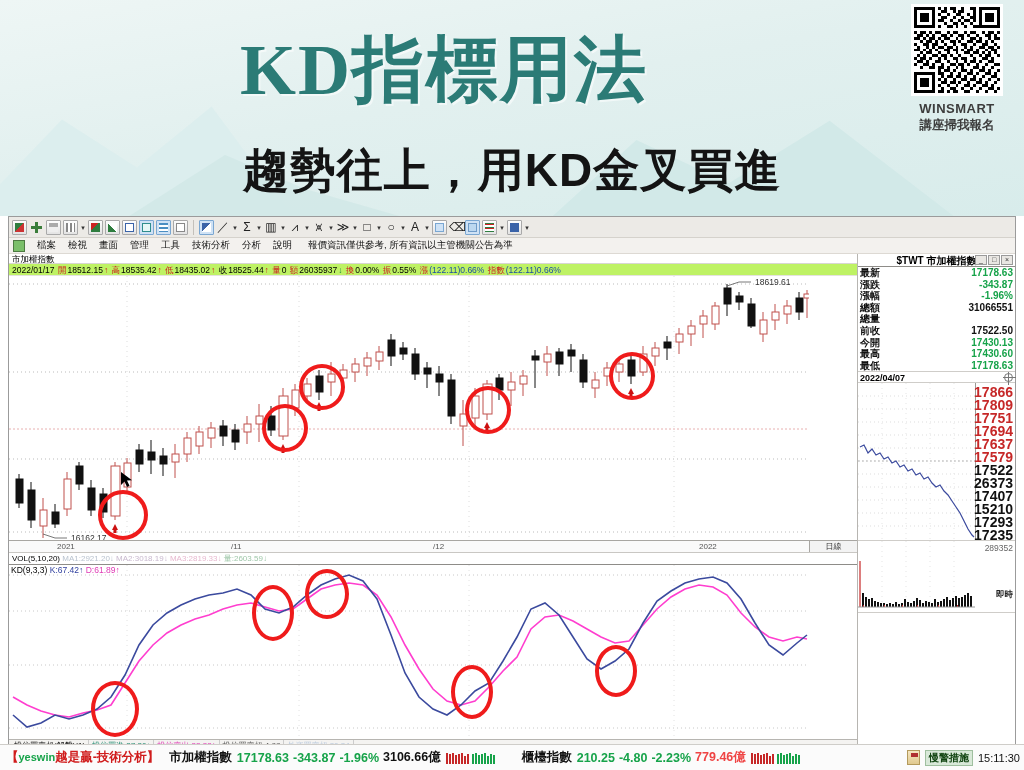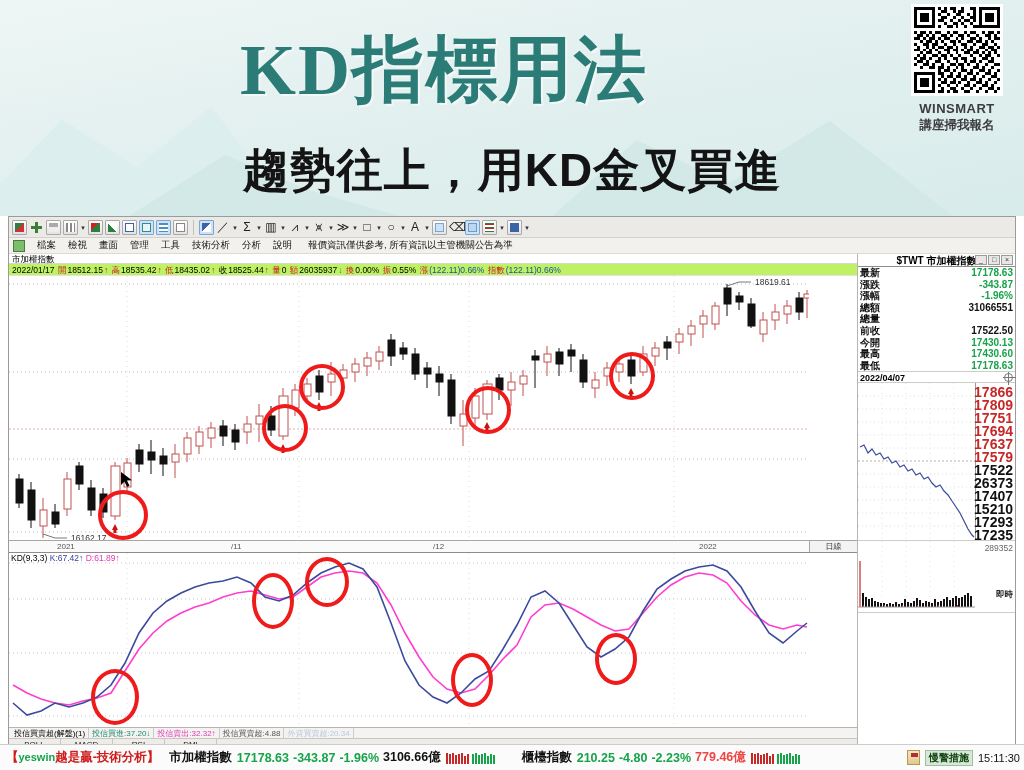--- a/index.html
+++ b/index.html
@@ -927,20 +927,27 @@
 
           <div class="xband">
             <div class="xt" style="left:48px;">2021</div>
             <div class="xt" style="left:222px;">/11</div>
             <div class="xt" style="left:424px;">/12</div>
             <div class="xt" style="left:690px;">2022</div>
           </div>
           <div class="daybox">日線</div>
         </div>
 
+        <div class="volstrip">
+          <span>VOL(5,10,20)</span>
+          <span class="faint">MA1:2921.20↓</span>
+          <span class="faint2">MA2:3018.19↓</span>
+          <span class="faint3">MA3:2819.33↓</span>
+          <span class="faint4">量:2603.59↓</span>
+        </div>
 
         <div class="kdwrap">
           <div class="kdhead">
             <span>KD(9,3,3)</span>
             <span class="kK">K:67.42↑</span>
             <span class="kD">D:61.89↑</span>
           </div>
           <div class="plot">
             <svg width="800" height="175" viewBox="0 0 800 175">
               <g stroke="#c8c8c8" stroke-width="1" stroke-dasharray="1 3">

